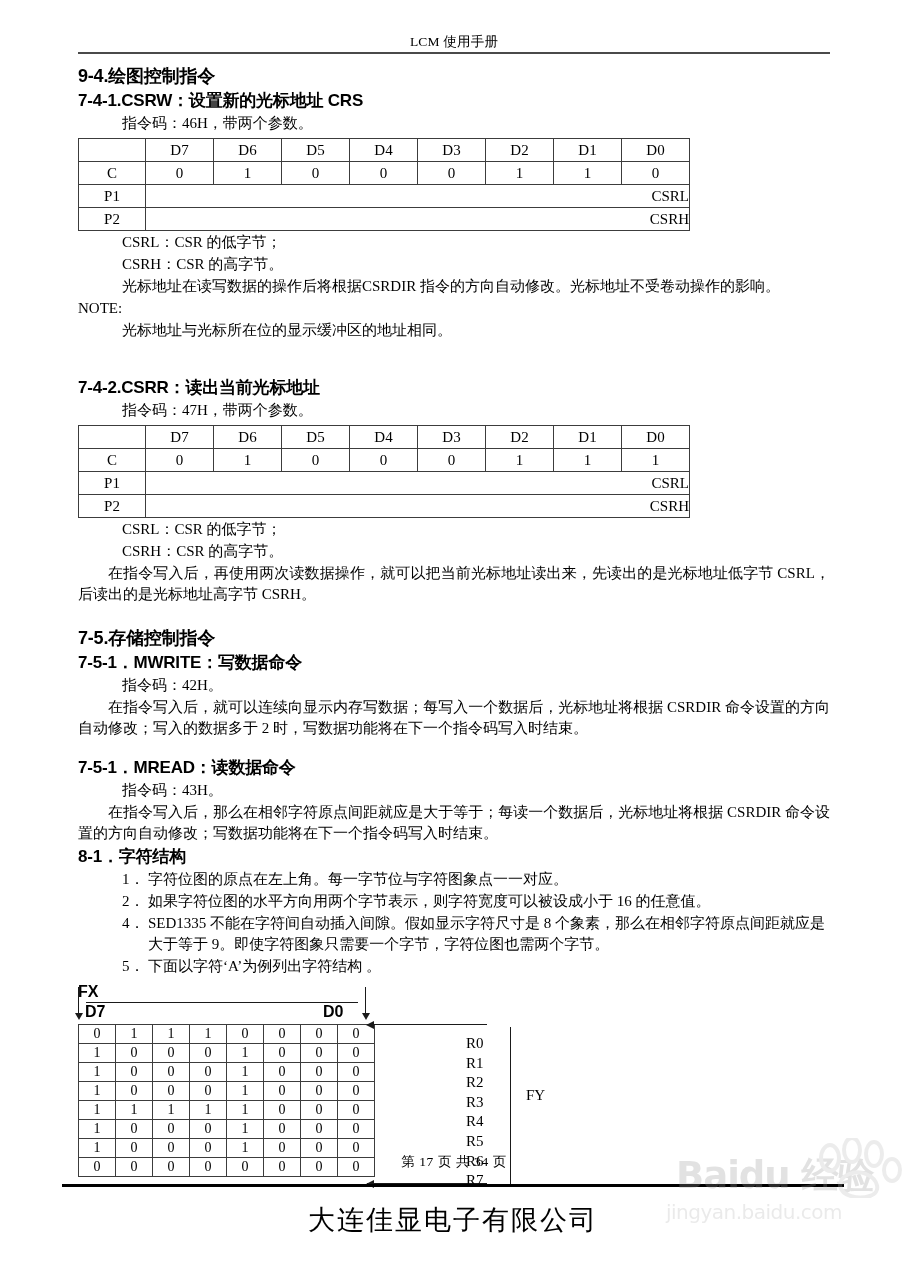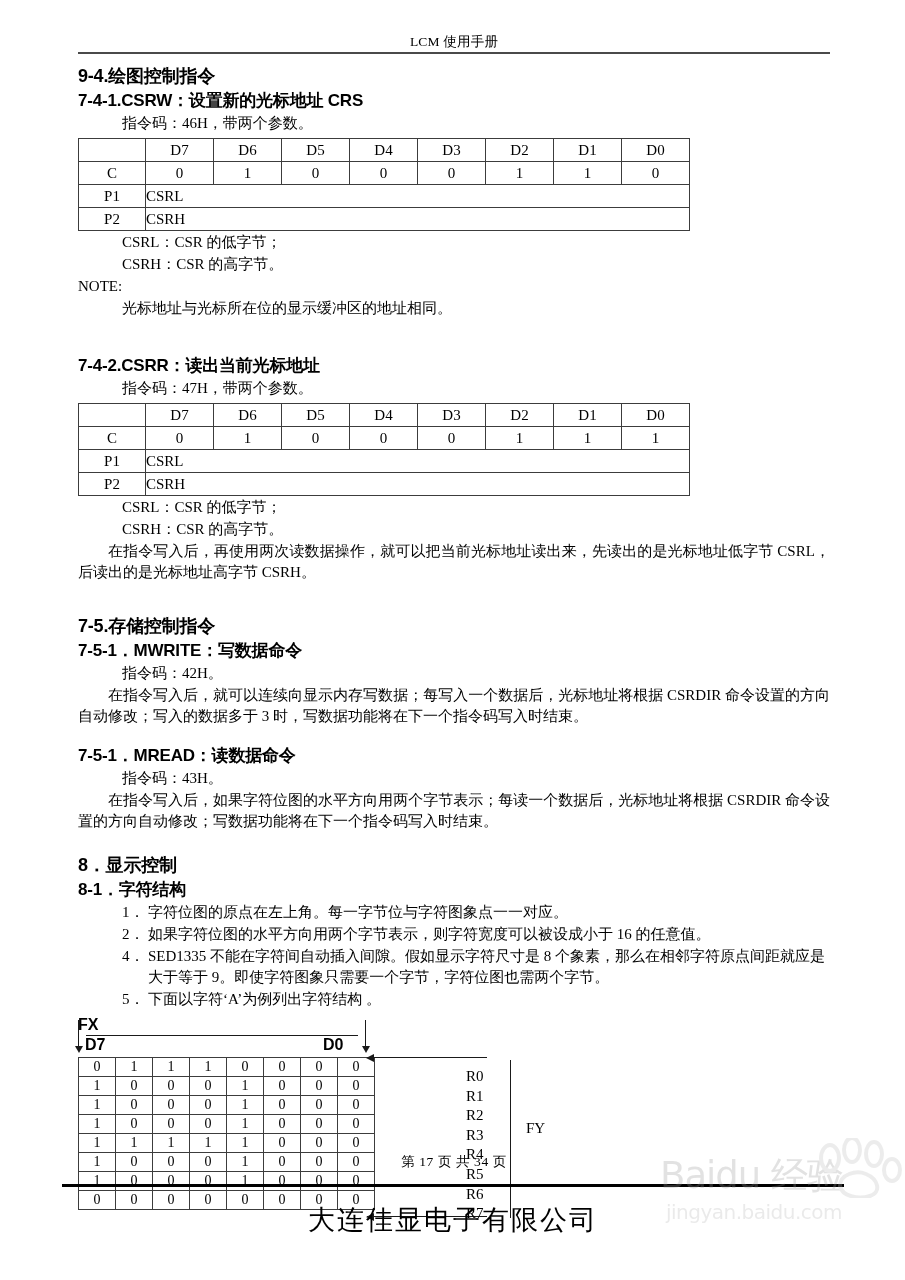--- a/index.html
+++ b/index.html
@@ -100,21 +100,21 @@
     border: 1.2px solid #3c3c3c;
     height: 22px;
     text-align: center;
     vertical-align: middle;
     font-size: 15px;
     line-height: 19px;
     padding: 0;
   }
   table.bits td.lbl { width: 66px; }
   table.bits td.bitcell { width: 67px; }
-  table.bits td.wide { text-align: left; }
+  table.bits td.wide { text-align: right; }
 
   
   .figure {
     position: relative;
     margin-top: 6px;
     height: 215px;
     width: 752px;
   }
   .fx-label {
     position: absolute;
@@ -287,24 +287,24 @@
     position: absolute;
     left: 660px;
     top: 1138px;
     width: 250px;
     height: 120px;
     pointer-events: none;
     opacity: .28;
   }
   .wm-text1 {
     position: absolute;
-    left: 0;
+    left: 16px;
     top: 18px;
     font-family: "DejaVu Sans", sans-serif;
-    font-weight: normal;
+    font-weight: bold;
     font-size: 37px;
     line-height: 40px;
     color: #9a9a9a;
     letter-spacing: -1px;
   }
   .wm-text2 {
     position: absolute;
     left: 6px;
     top: 63px;
     font-family: "DejaVu Sans", sans-serif;
@@ -365,20 +365,21 @@
       </tr>
       <tr>
         <td class="lbl">P2</td>
         <td class="wide" colspan="8">CSRH</td>
       </tr>
     </tbody>
       </table>
 
     <p class="body ind1">CSRL：CSR 的低字节；</p>
     <p class="body ind1">CSRH：CSR 的高字节。</p>
+    <p class="body ind1">光标地址在读写数据的操作后将根据CSRDIR 指令的方向自动修改。光标地址不受卷动操作的影响。</p>
     <p class="body note">NOTE:</p>
     <p class="body ind1">光标地址与光标所在位的显示缓冲区的地址相同。</p>
 
     <h3 class="sub" style="margin-top:36px">7-4-2.CSRR：读出当前光标地址</h3>
     <p class="body ind1">指令码：47H，带两个参数。</p>
 
     <table class="bits">
       <tbody>
           <tr>
         <td class="lbl"></td>
@@ -410,30 +411,29 @@
         <td class="lbl">P2</td>
         <td class="wide" colspan="8">CSRH</td>
       </tr>
     </tbody>
       </table>
 
     <p class="body ind1">CSRL：CSR 的低字节；</p>
     <p class="body ind1">CSRH：CSR 的高字节。</p>
     <p class="body" style="text-indent:30px">在指令写入后，再使用两次读数据操作，就可以把当前光标地址读出来，先读出的是光标地址低字节 CSRL，后读出的是光标地址高字节 CSRH。</p>
 
-    <h2 class="sec" style="margin-top:32px">7-5.存储控制指令</h2>
+    <h2 class="sec" style="margin-top:22px">7-5.存储控制指令</h2>
     <h3 class="sub">7-5-1．MWRITE：写数据命令</h3>
     <p class="body ind1">指令码：42H。</p>
-    <p class="body" style="text-indent:30px">在指令写入后，就可以连续向显示内存写数据；每写入一个数据后，光标地址将根据 CSRDIR 命令设置的方向自动修改；写入的数据多于 3 时，写数据功能将在下一个指令码写入时结束。</p>
+    <p class="body" style="text-indent:30px">在指令写入后，就可以连续向显示内存写数据；每写入一个数据后，光标地址将根据 CSRDIR 命令设置的方向自动修改；写入的数据多于 2 时，写数据功能将在下一个指令码写入时结束。</p>
 
     <h3 class="sub" style="margin-top:18px">7-5-1．MREAD：读数据命令</h3>
     <p class="body ind1">指令码：43H。</p>
-    <p class="body" style="text-indent:30px">在指令写入后，如果字符位图的水平方向用两个字节表示；每读一个数据后，光标地址将根据 CSRDIR 命令设置的方向自动修改；写数据功能将在下一个指令码写入时结束。</p>
-
-    <h2 class="sec" style="margin-top:22px">8．显示控制</h2>
+    <p class="body" style="text-indent:30px">在指令写入后，那么在相邻字符原点间距就应是大于等于；每读一个数据后，光标地址将根据 CSRDIR 命令设置的方向自动修改；写数据功能将在下一个指令码写入时结束。</p>
+
     <h3 class="sub">8-1．字符结构</h3>
 
     <div class="listitem">
       <span class="num">1．</span>
       <span class="txt">字符位图的原点在左上角。每一字节位与字符图象点一一对应。</span>
     </div>
     <div class="listitem">
       <span class="num">2．</span>
       <span class="txt">如果字符位图的水平方向用两个字节表示，则字符宽度可以被设成小于 16 的任意值。</span>
     </div>

